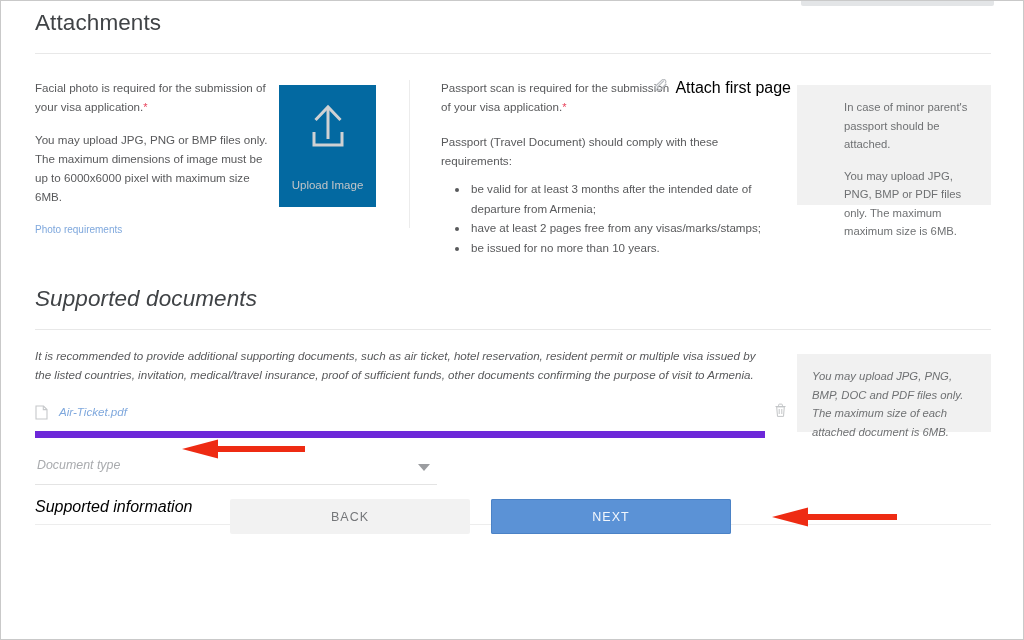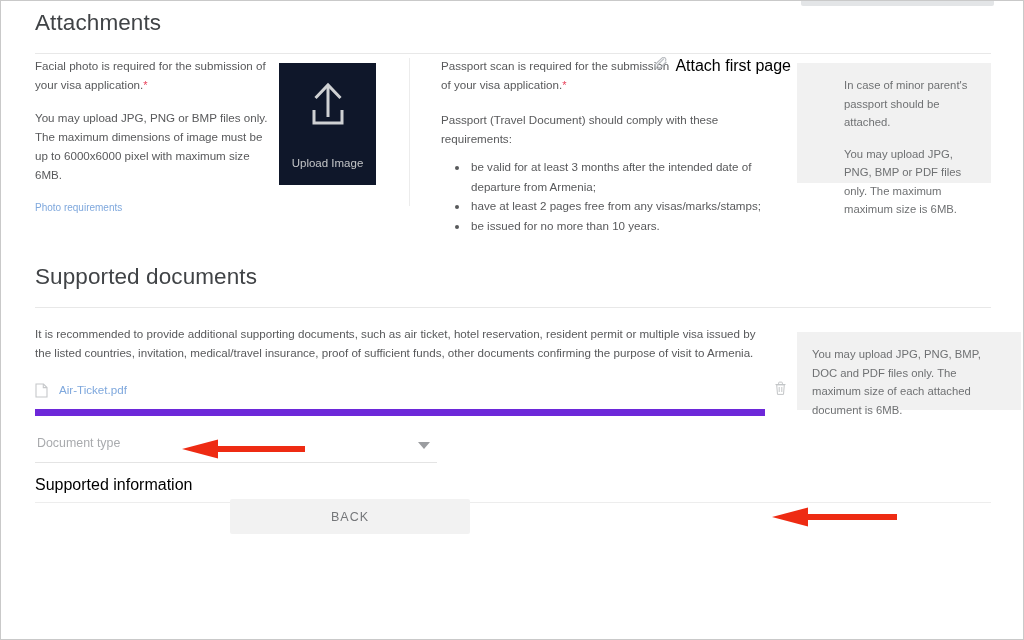--- a/index.html
+++ b/index.html
@@ -49,21 +49,21 @@
   }
   .rule {
     height: 1px;
     background: #e8e8e8;
     margin-top: 17px;
   }
 
   
   .att-row {
     position: relative;
-    margin-top: 2px;
+    margin-top: 24px;
     height: 155px;
   }
   .col-photo-text {
     position: absolute;
     left: 0;
     top: 0;
     width: 240px;
   }
   p.body {
     font-size: 11.6px;
@@ -77,21 +77,21 @@
     font-size: 10px;
     text-decoration: none;
   }
 
   .upload-box {
     position: absolute;
     left: 244px;
     top: 7px;
     width: 97px;
     height: 122px;
-    background: #0f172a;
+    background: #0369a1;
     display: flex;
     flex-direction: column;
     align-items: center;
     justify-content: center;
     cursor: pointer;
     gap: 12px;
   }
   .upload-box svg { display: block; }
   .upload-caption {
     font-size: 11.5px;
@@ -155,21 +155,21 @@
   .box-attach {
     position: absolute;
     left: 762px;
     top: 7px;
     width: 194px;
     height: 120px;
     padding-left: 47px;
   }
 
   
-  .sd-wrap { margin-top: 44px; }
+  .sd-wrap { margin-top: 44px; font-style: italic; }
   .sd-row {
     position: relative;
     margin-top: 16px;
     min-height: 176px;
   }
   .sd-left {
     position: absolute;
     left: 0;
     top: 0;
     width: 730px;
@@ -228,21 +228,21 @@
     margin-top: 39px;
     width: 956px;
     height: 26px;
     border-bottom: 1px solid #ededed;
   }
 
   .box-docs {
     position: absolute;
     left: 762px;
     top: 8px;
-    width: 224px;
+    width: 194px;
     height: 78px;
   }
 
   
   .buttons {
     position: absolute;
     left: 229px;
     top: 498px;
     display: flex;
     gap: 21px;
@@ -373,20 +373,21 @@
 
       <div class="field-wide" style="margin-top:-24px">
         <span class="placeholder">Supported information</span>
       </div>
     </div>
 
   </div>
 
   <div class="buttons">
     <button class="btn btn-back">BACK</button>
+    <button class="btn btn-next">NEXT</button>
   </div>
 
   <div class="arrow" style="left:180px; top:437px;">
     <svg width="125" height="22" viewBox="0 0 125 22">
       <path d="M34 11 H124" stroke="#ee2b13" stroke-width="6" fill="none"></path>
       <path d="M1 11 L37 1.5 L37 20.5 Z" fill="#ee2b13"></path>
     </svg>
   </div>
 
   <div class="arrow" style="left:770px; top:505px;">

